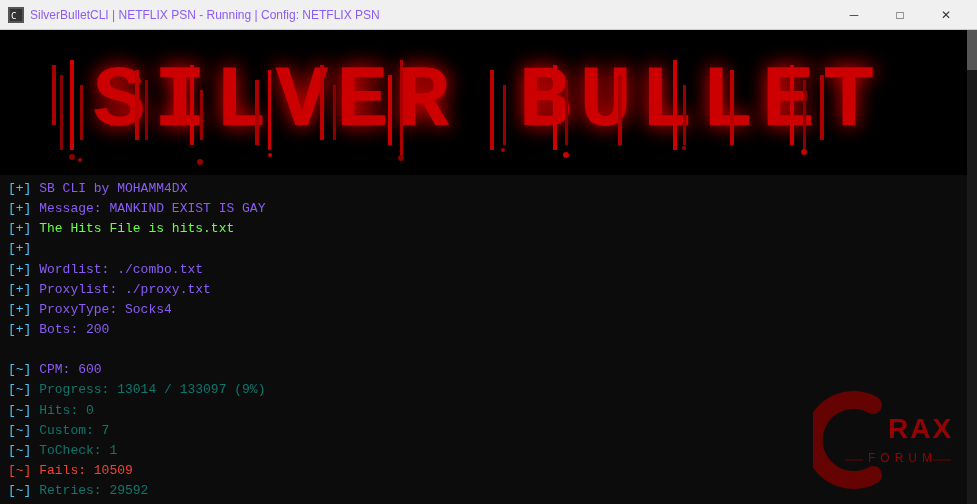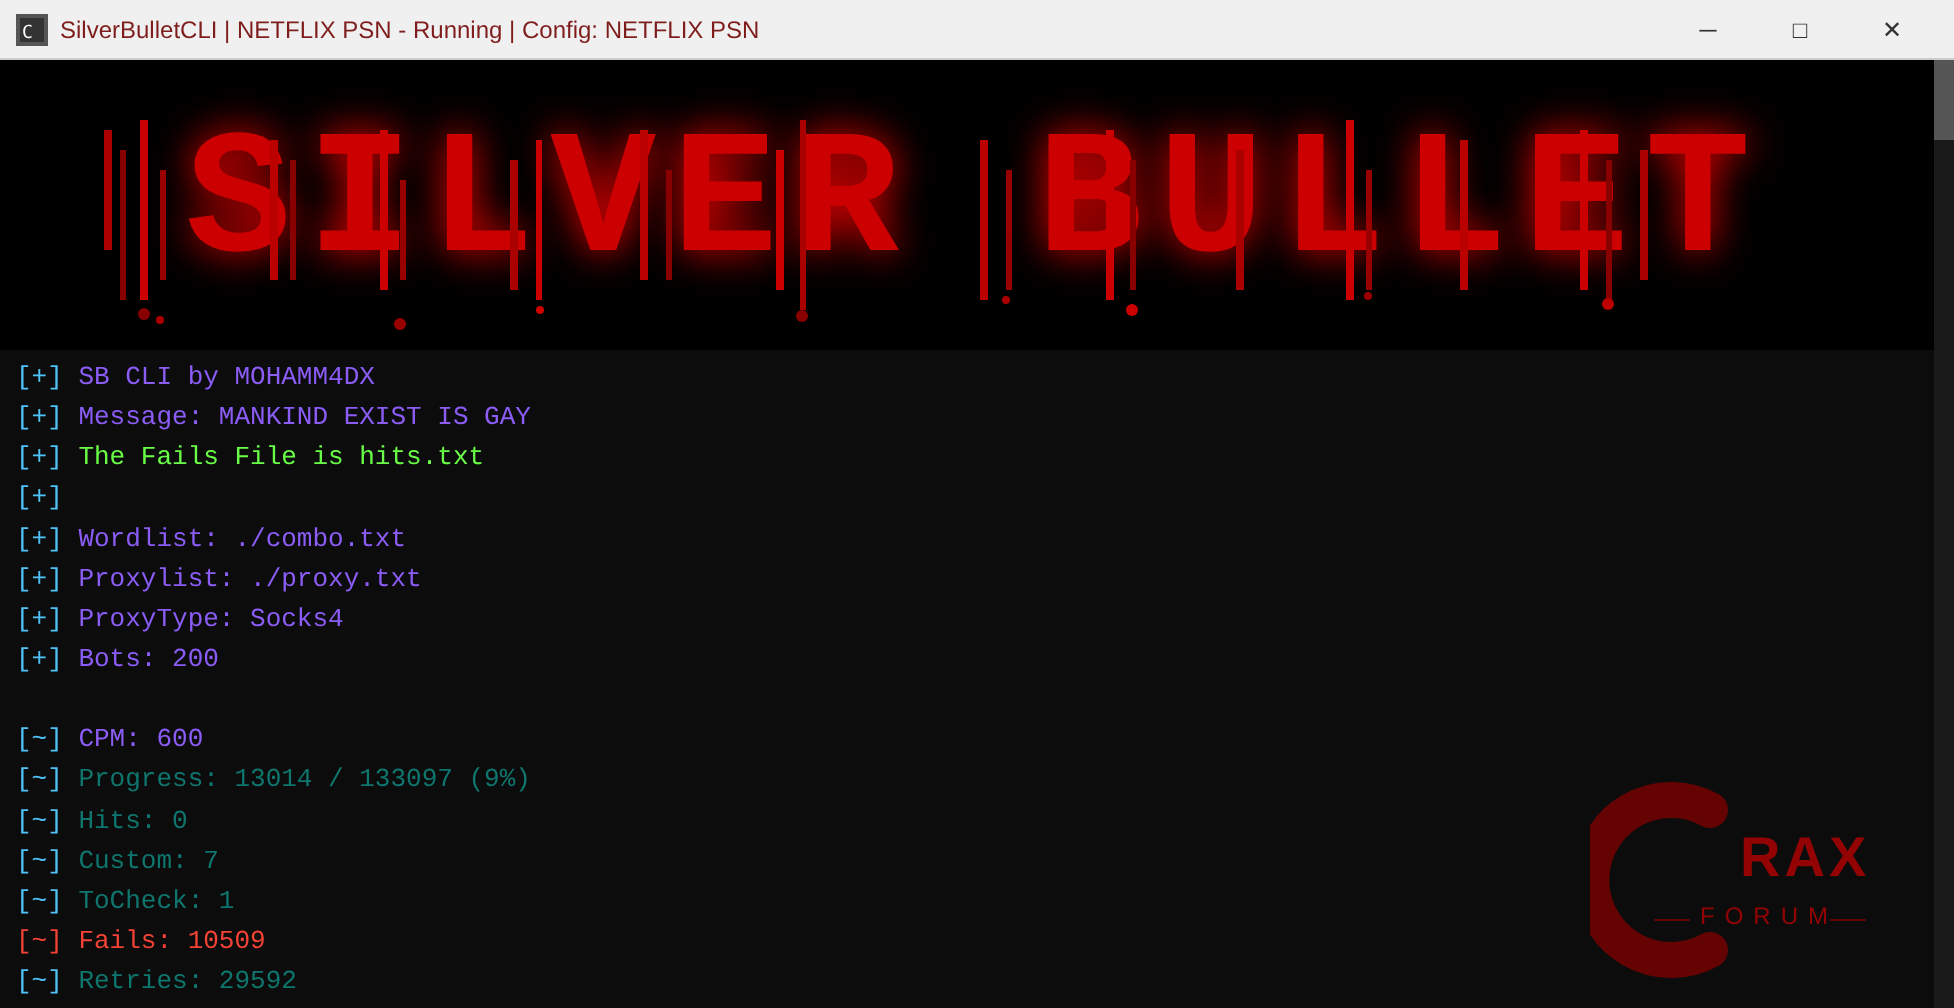--- a/index.html
+++ b/index.html
@@ -30,21 +30,21 @@
       background: #555;
       margin-right: 6px;
       flex-shrink: 0;
       display: flex; align-items: center; justify-content: center;
       font-size: 10px;
       color: white;
     }
     .titlebar-title {
       flex: 1;
       font-size: 12px;
-      color: #7f1d1d;
+      color: #8b5cf6;
       font-family: Segoe UI, sans-serif;
     }
     .titlebar-controls {
       display: flex;
       gap: 0;
     }
     .titlebar-btn {
       width: 46px;
       height: 30px;
       border: none;
@@ -101,21 +101,21 @@
 
     .text-white { color: #8b5cf6; }
     .text-cyan { color: #0f766e; }
     .text-green { color: #69ff47; }
     .text-red { color: #f44336; }
 
     
     .watermark {
       position: absolute;
       bottom: 10px;
-      right: 22px;
+      right: 4px;
       opacity: 0.7;
     }
 
     .scrollbar {
       position: absolute;
       right: 0;
       top: 0;
       width: 10px;
       height: 100%;
       background: #1a1a1a;
@@ -207,21 +207,21 @@
 
   <div class="terminal-text">
 
     <div class="line">
       <span class="bracket-plus">[+]</span><span class="text-white"> SB CLI by MOHAMM4DX</span>
     </div>
     <div class="line">
       <span class="bracket-plus">[+]</span><span class="text-white"> Message: MANKIND EXIST IS GAY</span>
     </div>
     <div class="line">
-      <span class="bracket-plus">[+]</span><span class="text-green"> The Fails File is hits.txt</span>
+      <span class="bracket-plus">[+]</span><span class="text-green"> The Hits File is hits.txt</span>
     </div>
     <div class="line">
       <span class="bracket-plus">[+]</span>
     </div>
     <div class="line">
       <span class="bracket-plus">[+]</span><span class="text-white"> Wordlist: ./combo.txt</span>
     </div>
     <div class="line">
       <span class="bracket-plus">[+]</span><span class="text-white"> Proxylist: ./proxy.txt</span>
     </div>

